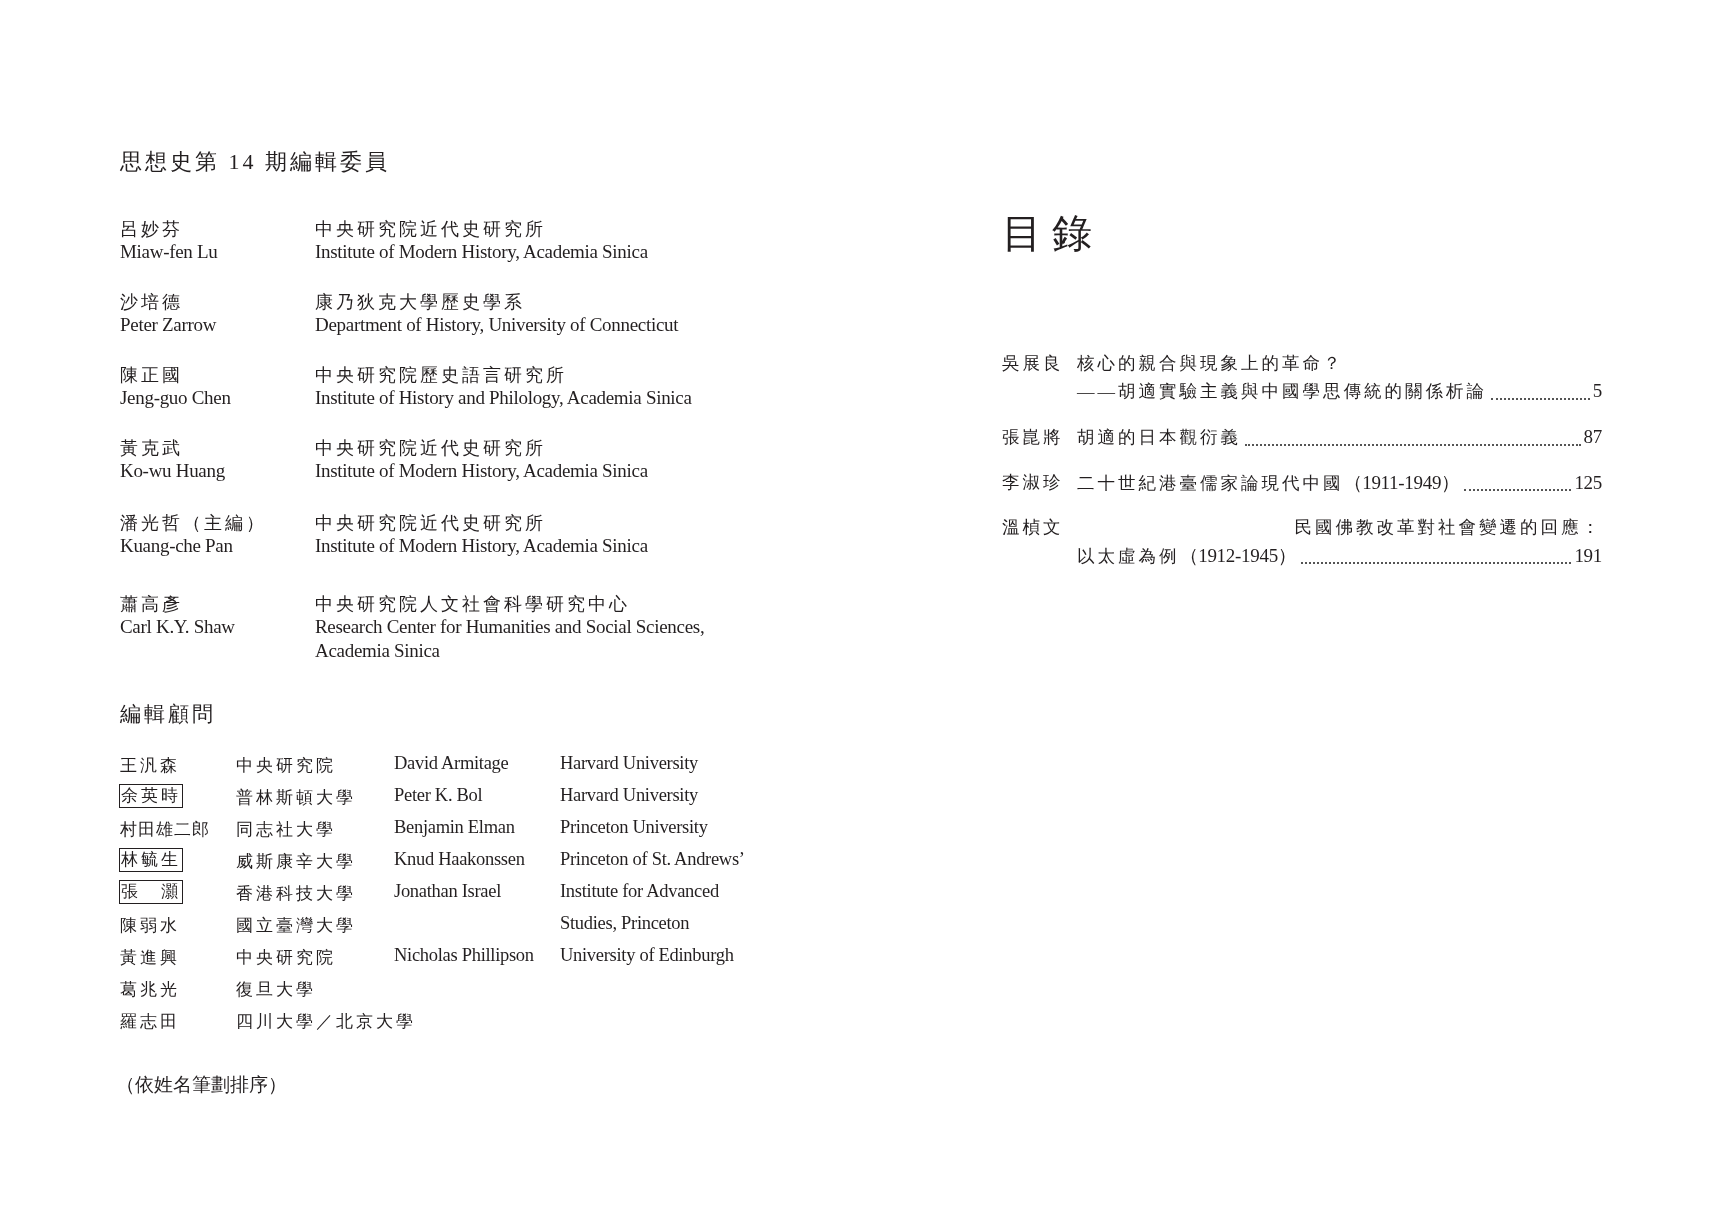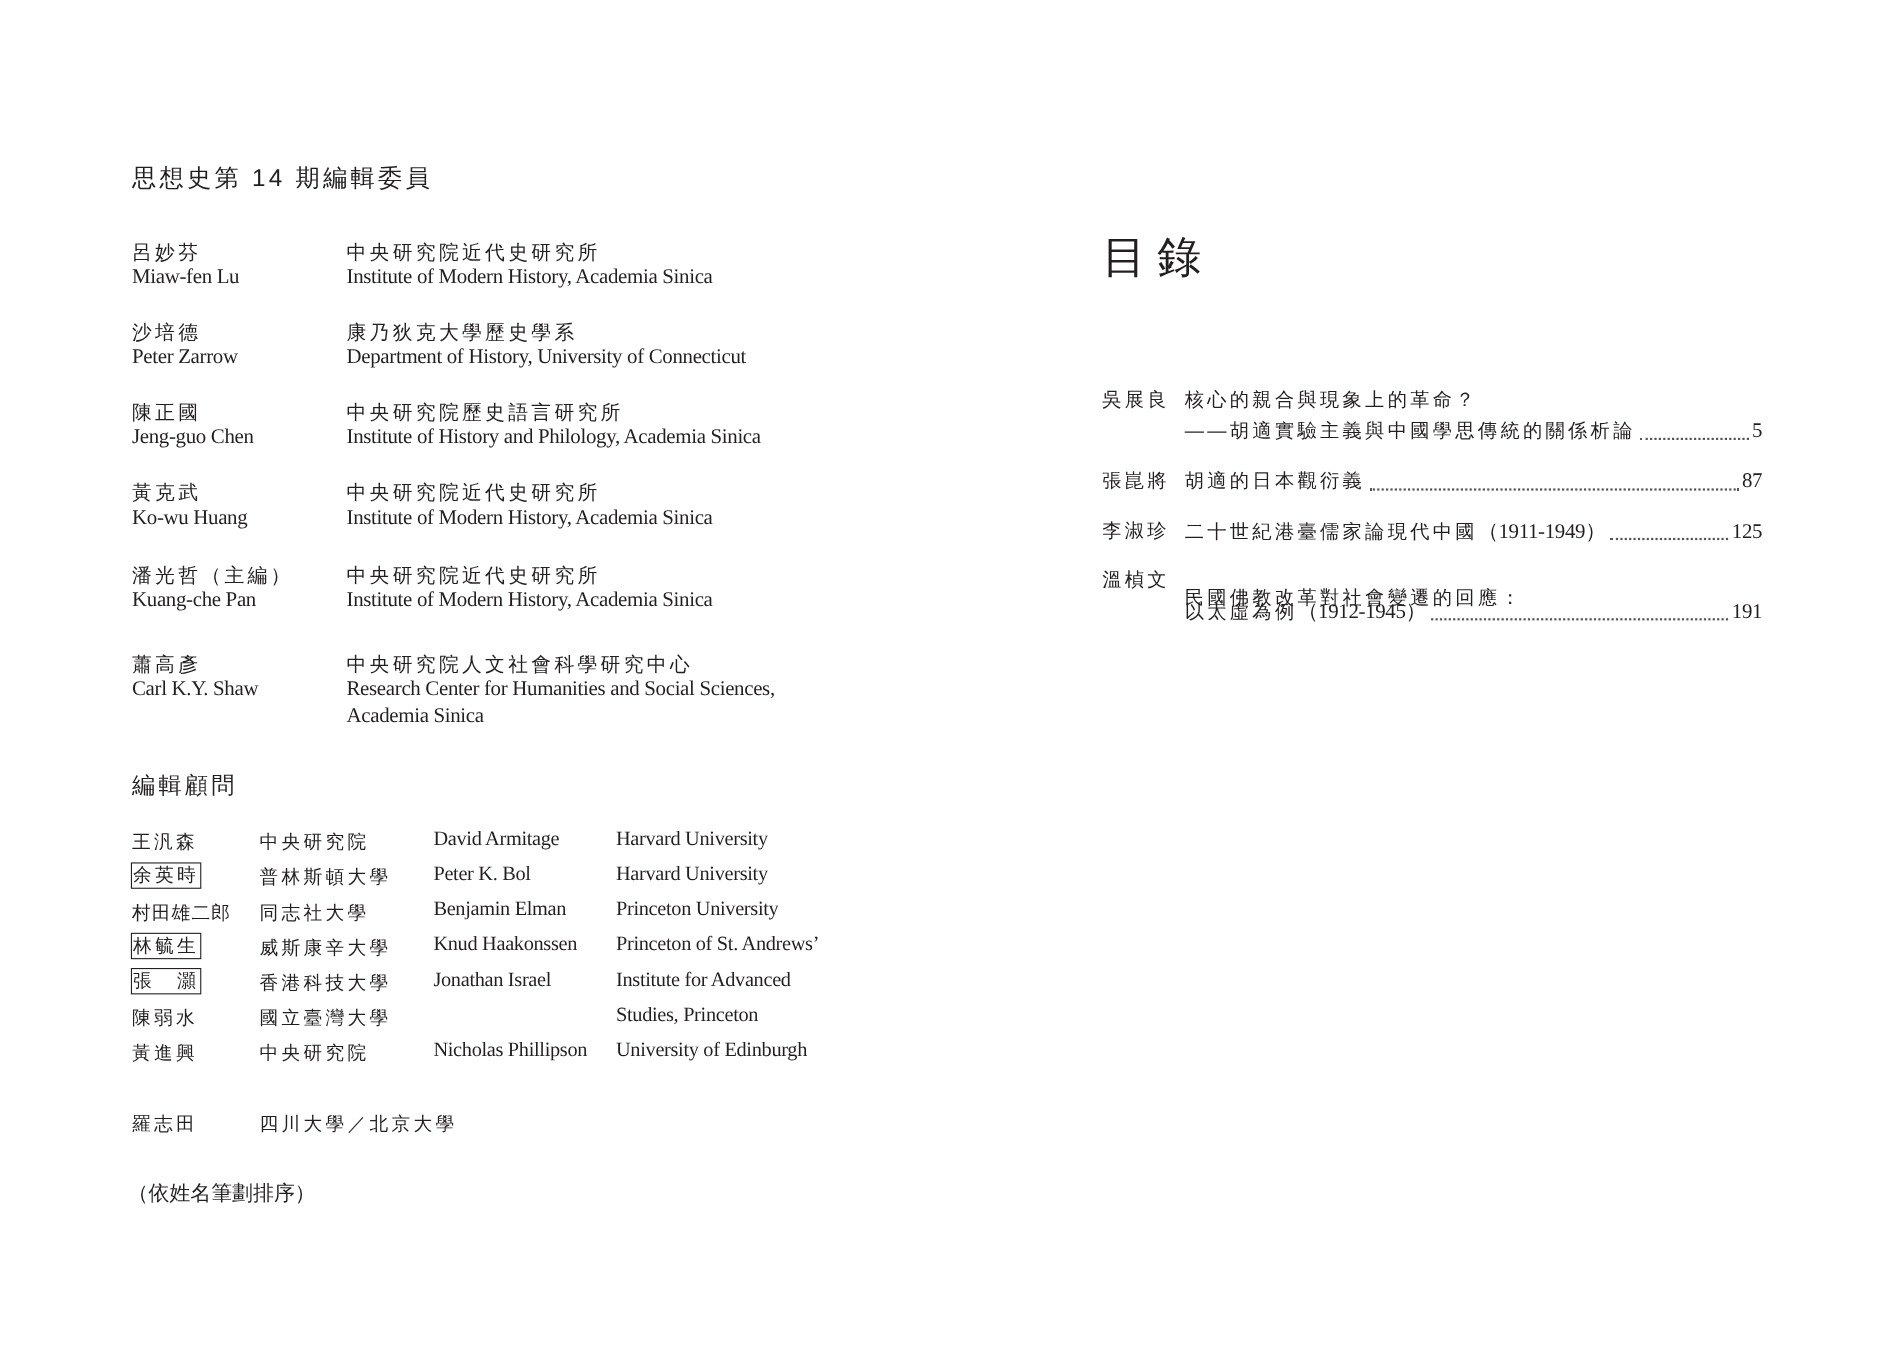--- a/index.html
+++ b/index.html
@@ -23,21 +23,21 @@
     height: 1224px;
   }
   .page-right {
     position: absolute;
     left: 1002px;
     top: 0;
     width: 620px;
     height: 1224px;
   }
   .cjk {
-    font-family: Liberation Sans, sans-serif;
+    font-family: Liberation Serif, serif;
     letter-spacing: 3px;
   }
   .en {
     font-family: "Liberation Serif", serif;
     letter-spacing: -0.3px;
   }
 
   .board-title {
     position: absolute;
     top: 147px;
@@ -277,20 +277,26 @@
     <span class="en-inst en">Institute for Advanced</span>
   </div>
 
   <div class="adv-row" style="top:944px;">
     <span class="zh-name cjk">黃進興</span>
     <span class="zh-inst cjk">中央研究院</span>
     <span class="en-name en">Nicholas Phillipson</span>
     <span class="en-inst en">University of Edinburgh</span>
   </div>
 
+  <div class="adv-row" style="top:976px;">
+    <span class="zh-name cjk">葛兆光</span>
+    <span class="zh-inst cjk">復旦大學</span>
+    <span class="en-name en"></span>
+    <span class="en-inst en"></span>
+  </div>
 
   <div class="adv-row" style="top:1008px;">
     <span class="zh-name cjk">羅志田</span>
     <span class="zh-inst cjk">四川大學／北京大學</span>
     <span class="en-name en"></span>
     <span class="en-inst en"></span>
   </div>
 
   <div class="sort-note">（依姓名筆劃排序）</div>
 </div>
@@ -325,21 +331,21 @@
     <div class="toc-line" style="top:0;">
       <span class="title-text cjk">二十世紀港臺儒家論現代中國</span>
       <span class="year">（1911-1949）</span>
       <span class="leader"></span>
       <span class="page-num">125</span>
     </div>
   </div>
 
   <div class="toc-entry" style="top:515px;">
     <span class="author cjk">溫楨文</span>
-    <div class="toc-line" style="top:16px;">
+    <div class="toc-line" style="top:0;justify-content:flex-end;">
       <span class="title-text cjk">民國佛教改革對社會變遷的回應：</span>
     </div>
     <div class="toc-line" style="top:28px;">
       <span class="title-text cjk">以太虛為例</span>
       <span class="year">（1912-1945）</span>
       <span class="leader"></span>
       <span class="page-num">191</span>
     </div>
   </div>
 </div>

